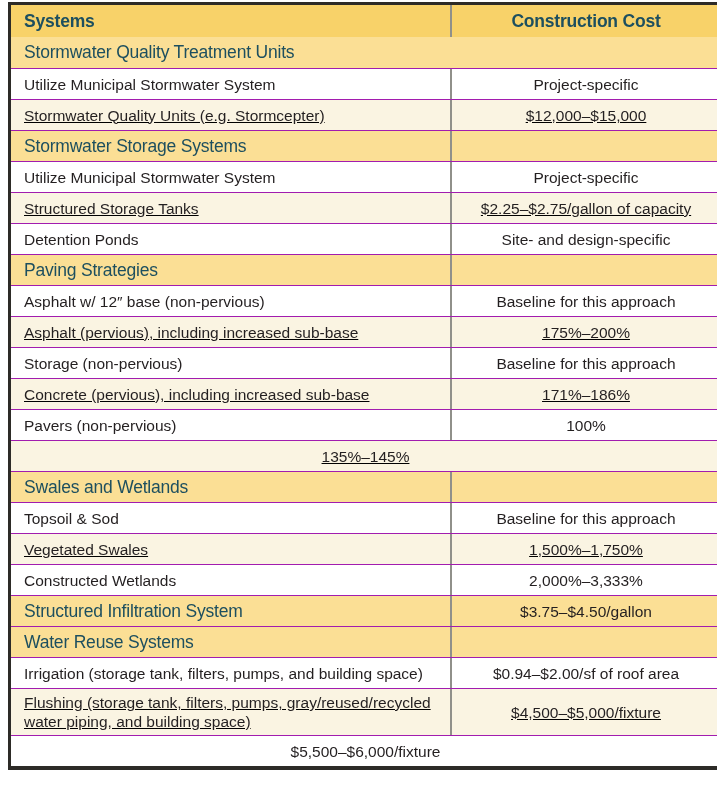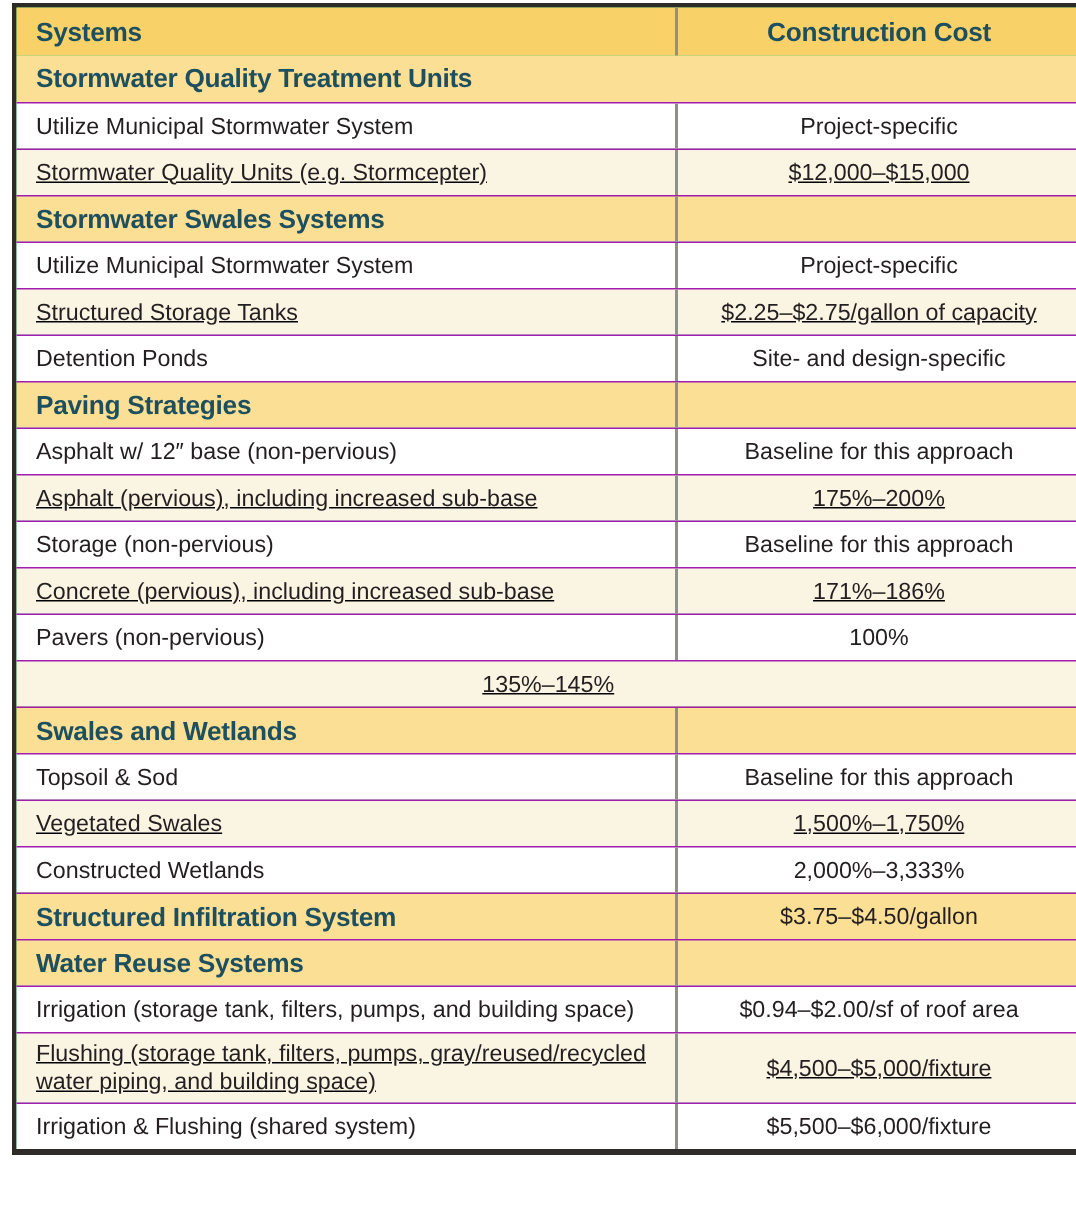--- a/index.html
+++ b/index.html
@@ -57,21 +57,21 @@
     font-weight: bold;
     font-size: 17.5px;
     color: #1d4f5f;
     letter-spacing: -0.2px;
   }
   
   .section-row {
     background: #fbdf95;
   }
   .section-row .label-cell {
-    font-weight: bold;
+    font-weight: normal;
     font-size: 17.5px;
     color: #1d4f5f;
     letter-spacing: -0.2px;
   }
   .section-row.full-width .label-cell {
     border-right: none;
   }
   
   .data-row .label-cell {
     font-size: 15.5px;
@@ -96,21 +96,21 @@
   </div>
       <div class="row data-row white">
     <div class="label-cell">Utilize Municipal Stormwater System</div>
     <div class="value-cell">Project-specific</div>
   </div>
       <div class="row data-row cream">
     <div class="label-cell">Stormwater Quality Units (e.g. Stormcepter)</div>
     <div class="value-cell">$12,000–$15,000</div>
   </div>
       <div class="row section-row">
-    <div class="label-cell">Stormwater Swales Systems</div>
+    <div class="label-cell">Stormwater Storage Systems</div>
     <div class="value-cell"></div>
   </div>
       <div class="row data-row white">
     <div class="label-cell">Utilize Municipal Stormwater System</div>
     <div class="value-cell">Project-specific</div>
   </div>
       <div class="row data-row cream">
     <div class="label-cell">Structured Storage Tanks</div>
     <div class="value-cell">$2.25–$2.75/gallon of capacity</div>
   </div>
@@ -171,17 +171,16 @@
   </div>
       <div class="row data-row white">
     <div class="label-cell">Irrigation (storage tank, filters, pumps, and building space)</div>
     <div class="value-cell">$0.94–$2.00/sf of roof area</div>
   </div>
       <div class="row data-row cream">
     <div class="label-cell">Flushing (storage tank, filters, pumps, gray/reused/recycled water piping, and building space)</div>
     <div class="value-cell">$4,500–$5,000/fixture</div>
   </div>
       <div class="row data-row white">
-    <div class="label-cell">Irrigation &amp; Flushing (shared system)</div>
     <div class="value-cell">$5,500–$6,000/fixture</div>
   </div>
     </div>
 </div>
 
 </body></html>

